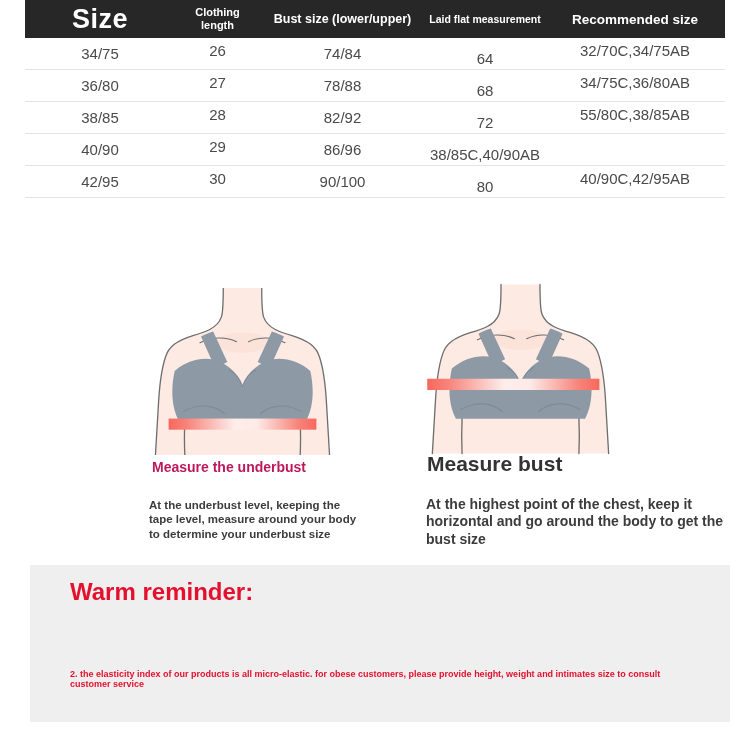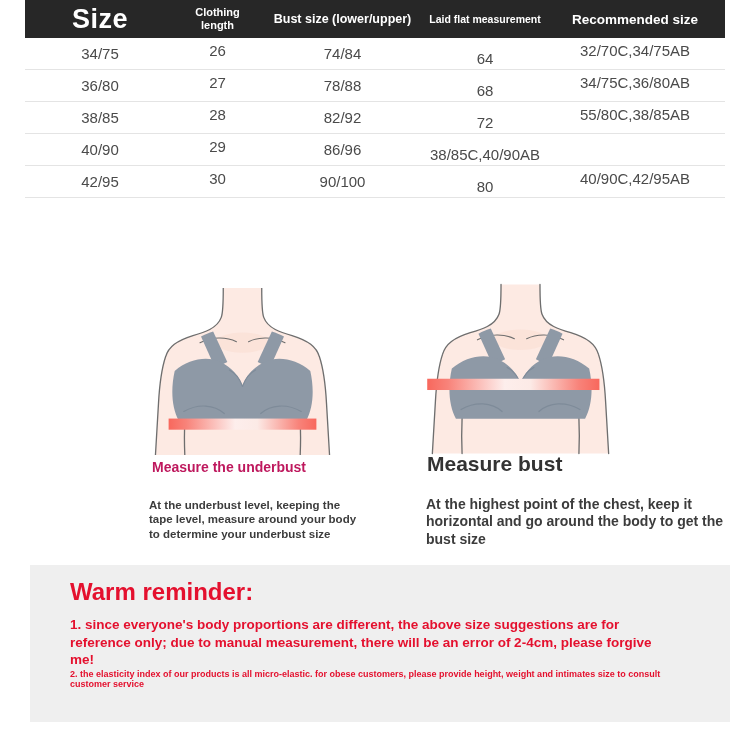--- a/index.html
+++ b/index.html
@@ -167,17 +167,16 @@
     </svg>
   </div>
 
   <div class="cap-title-left">Measure the underbust</div>
   <div class="cap-text-left">At the underbust level, keeping the tape level, measure around your body to determine your underbust size</div>
   <div class="cap-title-right">Measure bust</div>
   <div class="cap-text-right">At the highest point of the chest, keep it horizontal and go around the body to get the bust size</div>
 
   <div class="reminder">
     <div class="reminder-title">Warm reminder:</div>
-    <div class="reminder-p1">1. since everyone's body proportions are different, the above size suggestions are for reference only; due to manual measurement, there will be an error of 2-4cm, please forgive me!</div>
     <div class="reminder-p2">2. the elasticity index of our products is all micro-elastic. for obese customers, please provide height, weight and intimates size to consult customer service</div>
   </div>
 
 </div>
 
 </body></html>

